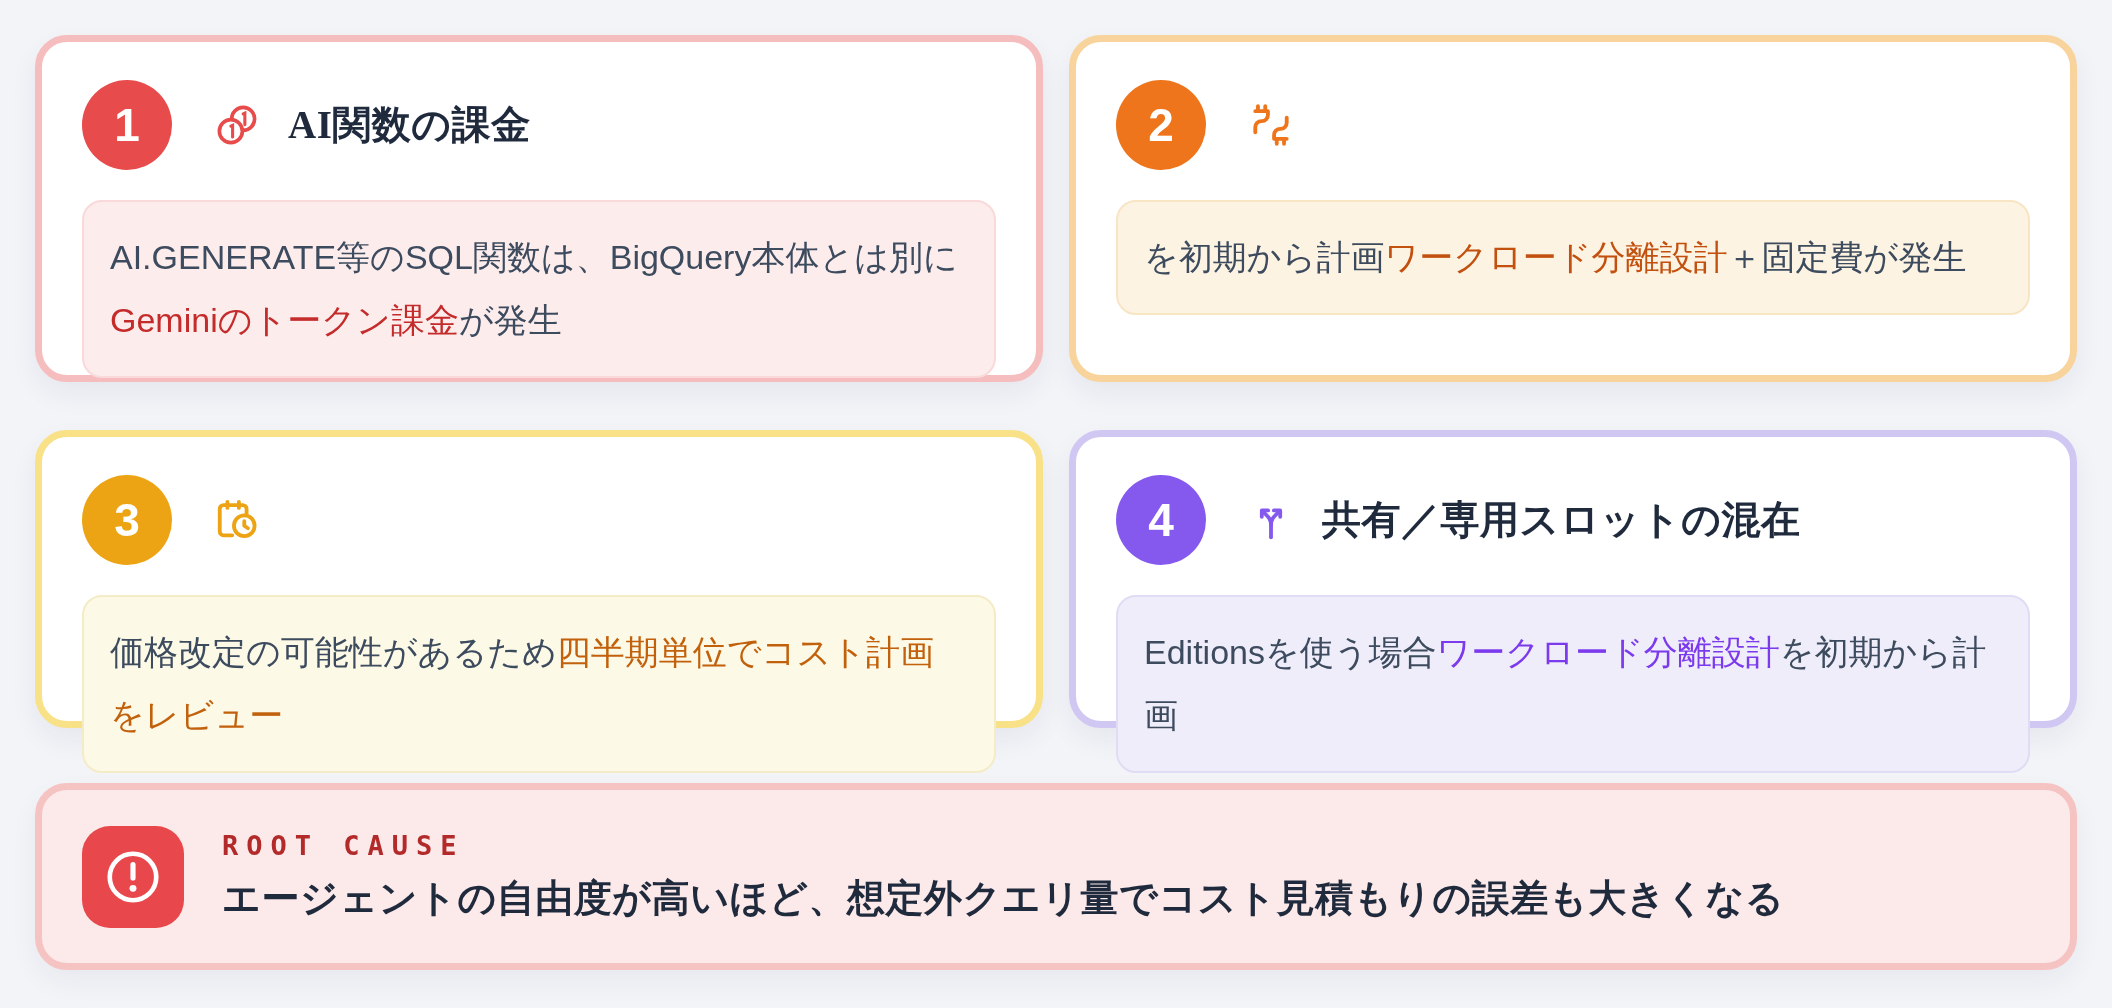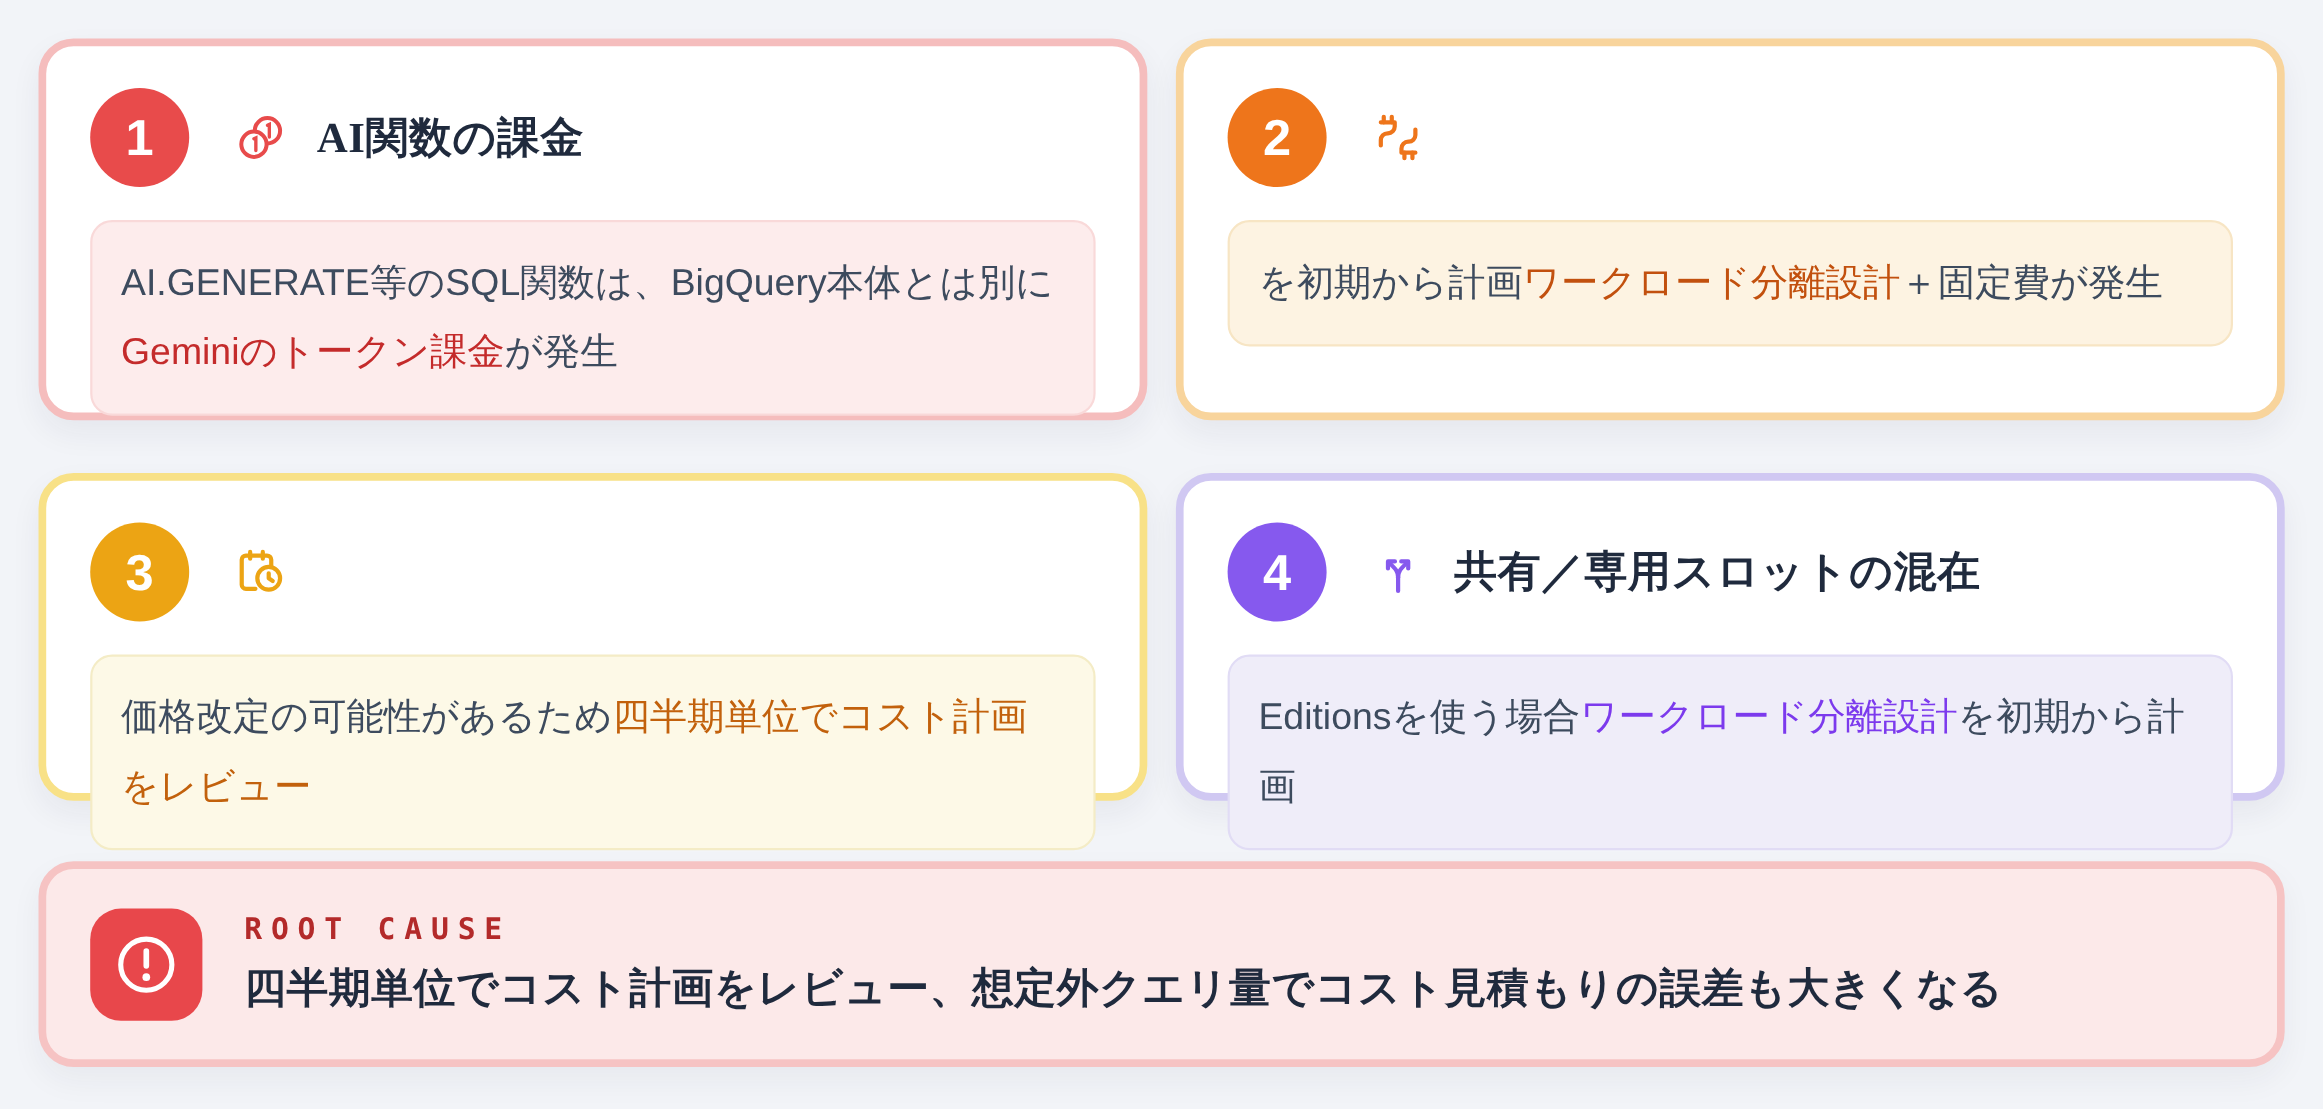--- a/index.html
+++ b/index.html
@@ -154,16 +154,16 @@
   <footer class="banner">
     <div class="banner-icon">
       <svg viewBox="0 0 24 24" fill="none" stroke="#ffffff" stroke-width="1.8">
         <circle cx="12" cy="12" r="9"></circle>
         <path d="M12 7.2v5.2" stroke-linecap="round" stroke-width="2"></path>
         <circle cx="12" cy="16.4" r="1.35" fill="#ffffff" stroke="none"></circle>
       </svg>
     </div>
     <div class="banner-textblock">
       <div class="banner-label">ROOT CAUSE</div>
-      <div class="banner-message">四半期単位でコスト計画をレビュー、想定外クエリ量でコスト見積もりの誤差も大きくなる</div>
+      <div class="banner-message">エージェントの自由度が高いほど、想定外クエリ量でコスト見積もりの誤差も大きくなる</div>
     </div>
   </footer>
 </div>
 
 </body></html>

